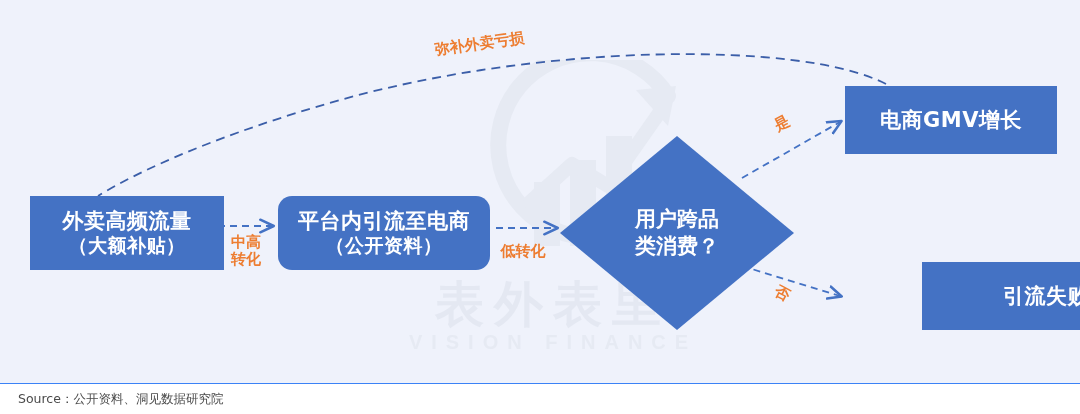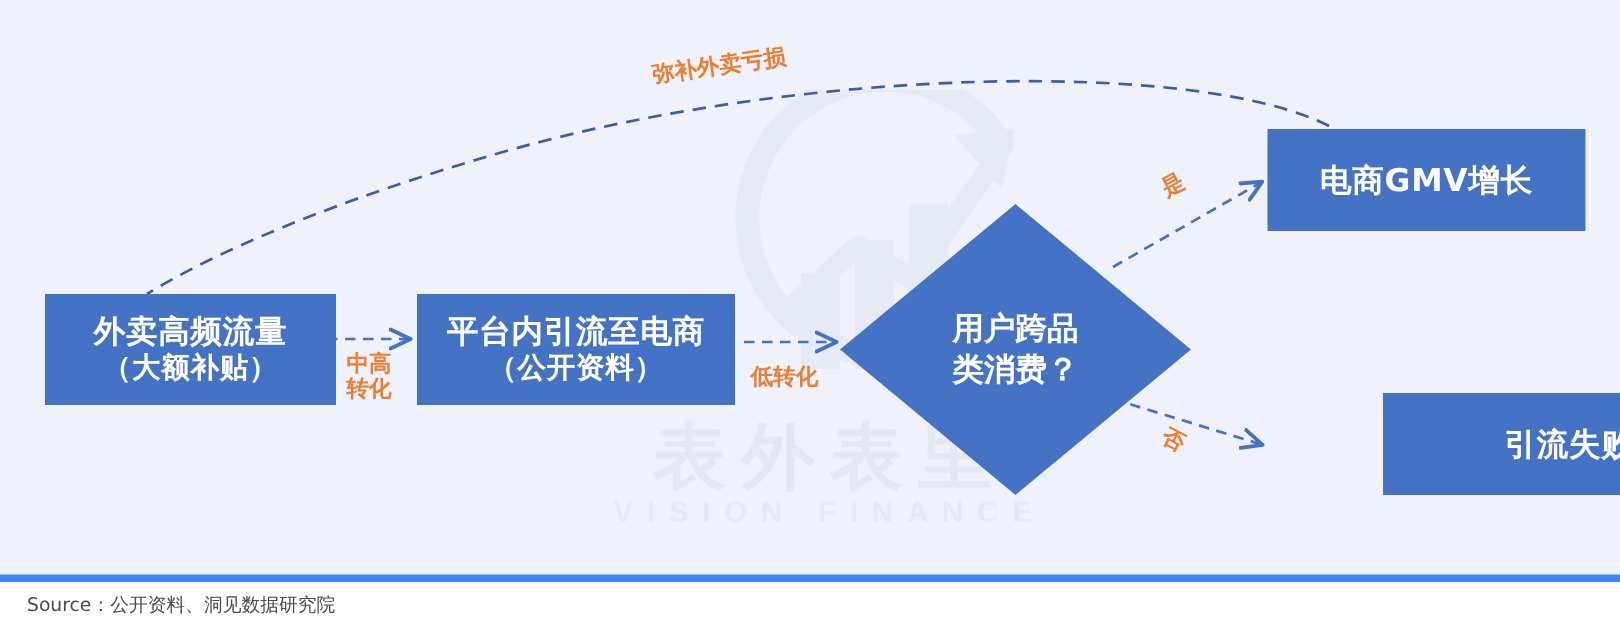--- a/index.html
+++ b/index.html
@@ -81,21 +81,21 @@
     text-align: left;
     font-weight: bold;
     font-family: "DejaVu Sans", "Liberation Sans", sans-serif;
     line-height: 1.18;
     box-sizing: border-box;
   }
   .node .l1 { font-size: 21px; letter-spacing: 0.5px; }
   .node .l2 { font-size: 19px; letter-spacing: 0.5px; }
 
   #node-traffic  { left: 18px;  top: 196px; width: 194px; height: 74px; margin-left: 12px; }
-  #node-funnel   { left: 278px; top: 196px; width: 212px; height: 74px; }
+  #node-funnel   { left: 278px; top: 196px; width: 212px; height: 74px; border-radius: 14px; }
   #node-gmv      { left: 845px; top: 86px;  width: 212px; height: 68px; }
   #node-fail     { left: 874px; top: 262px; width: 248px; height: 68px; margin-left: 48px; }
 
   .diamond-wrap {
     position: absolute;
     left: 560px;
     top: 136px;
     width: 234px;
     height: 194px;
   }
@@ -150,21 +150,21 @@
     transform-origin: left center;
   }
   
   .footer {
     position: absolute;
     left: 0;
     top: 383px;
     width: 1080px;
     height: 31px;
     background: #ffffff;
-    border-top: 5px solid #3b82f6;
+    border-top: 1px solid #3b82f6;
     box-sizing: border-box;
   }
   .footer-text {
     position: absolute;
     left: 18px;
     top: 7px;
     font-size: 12.5px;
     color: #4a4a4a;
     font-family: "DejaVu Sans", "Liberation Sans", sans-serif;
     white-space: nowrap;

